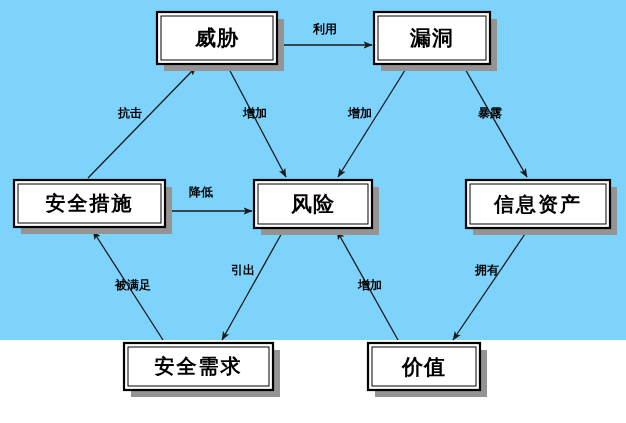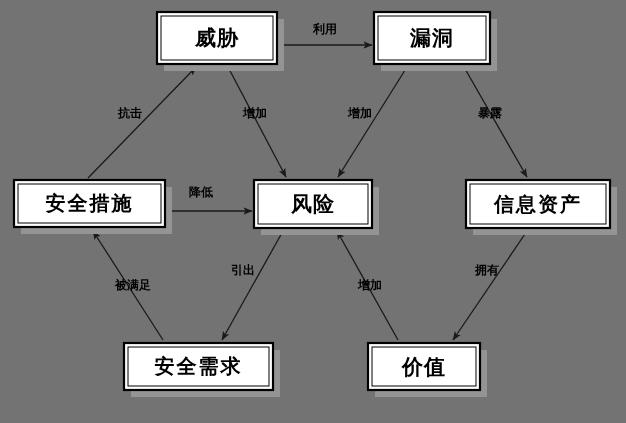--- a/index.html
+++ b/index.html
@@ -9,22 +9,22 @@
   }
   body {
     width: 626px;
     height: 423px;
     font-family: "DejaVu Sans", "Liberation Sans", sans-serif;
     overflow: hidden;
   }
   #diagram-root {
     position: relative;
     width: 626px;
-    height: 423px;
-    background: #737373;
+    height: 340px;
+    background: #7dd3fc;
   }
   svg#diagram-canvas {
     position: absolute;
     top: 0;
     left: 0;
     width: 626px;
     height: 423px;
     display: block;
   }
   .node-shadow {

